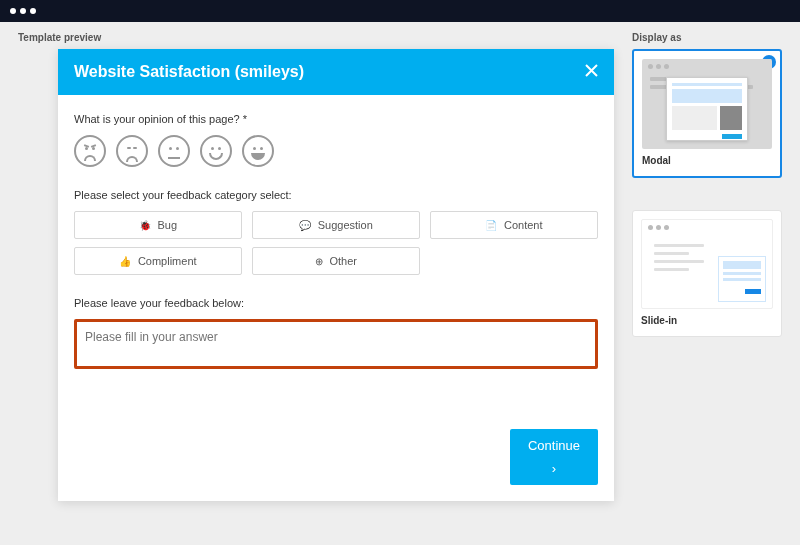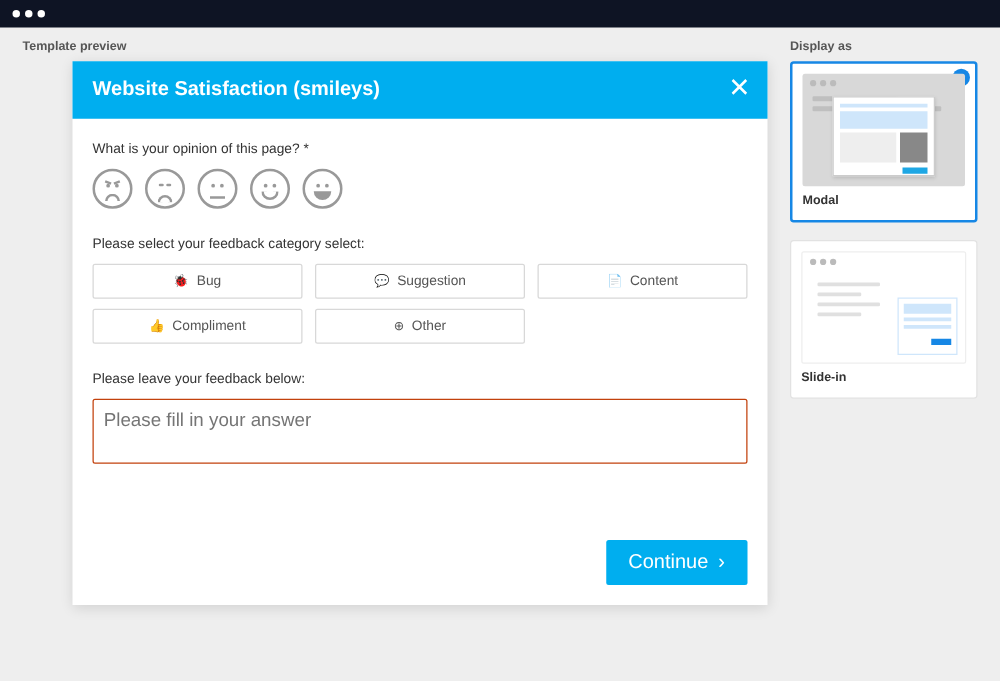--- a/index.html
+++ b/index.html
@@ -42,27 +42,27 @@
 .s2 .mouth { width: 12px; height: 2px; background: #999; top: 20px; }
 
 .s3 .mouth { width: 14px; height: 7px; border: 2px solid #999; border-top: none; border-radius: 0 0 14px 14px; top: 16px; }
 
 .s4 .mouth { width: 14px; height: 7px; background: #999; border-radius: 0 0 14px 14px; top: 16px; }
 
 .cat-grid { display: grid; grid-template-columns: 1fr 1fr 1fr; gap: 8px 10px; margin-bottom: 22px; }
 .cat-btn { border: 1px solid #d8d8d8; background: #fff; padding: 7px 0; font-size: 11px; color: #555; display: flex; align-items: center; justify-content: center; gap: 6px; cursor: pointer; border-radius: 2px; }
 .cat-btn .ic { font-size: 10px; }
 
-.textarea { width: 100%; border: 1px solid #c2410c; border-radius: 2px; padding: 8px; font-size: 15px; color: #888; min-height: 48px; resize: none; font-family: inherit; }
+.textarea { width: 100%; border: 3px solid #c2410c; border-radius: 2px; padding: 8px; font-size: 12px; color: #888; min-height: 48px; resize: none; font-family: inherit; }
 
 .footer { display: flex; justify-content: flex-end; padding: 40px 16px 16px 16px; }
-.continue-btn { background: #00aeef; color: #fff; border: none; padding: 9px 18px; font-size: 16px; border-radius: 2px; cursor: pointer; display: flex; align-items: center; gap: 8px; }
-
-
-.display-card { background: #fff; border: 1px solid #e2e2e2; border-radius: 3px; padding: 8px; margin-bottom: 14px; position: relative; }
+.continue-btn { background: #00aeef; color: #fff; border: none; padding: 9px 18px; font-size: 13px; border-radius: 2px; cursor: pointer; display: flex; align-items: center; gap: 8px; flex-direction: column; }
+
+
+.display-card { background: #fff; border: 1px solid #e2e2e2; border-radius: 3px; padding: 8px; margin-bottom: 32px; position: relative; }
 .display-card.selected { border: 2px solid #1687e5; }
 .display-card.selected .check { position: absolute; top: 4px; right: 4px; width: 14px; height: 14px; background: #1687e5; border-radius: 50%; display: flex; align-items: center; justify-content: center; color: #fff; font-size: 9px; }
 .thumb { background: #d8d8d8; border-radius: 2px; height: 90px; position: relative; margin-bottom: 6px; overflow: hidden; }
 .thumb .tdots { position: absolute; top: 5px; left: 6px; display: flex; gap: 3px; }
 .thumb .tdots span { width: 5px; height: 5px; background: #bbb; border-radius: 50%; display: block; }
 .thumb.white { background: #fff; border: 1px solid #eee; }
 
 
 .thumb.modal-th .lines { position: absolute; top: 18px; left: 8px; right: 8px; }
 .thumb.modal-th .lines .ln { height: 4px; background: #bfbfbf; margin-bottom: 4px; border-radius: 1px; }

